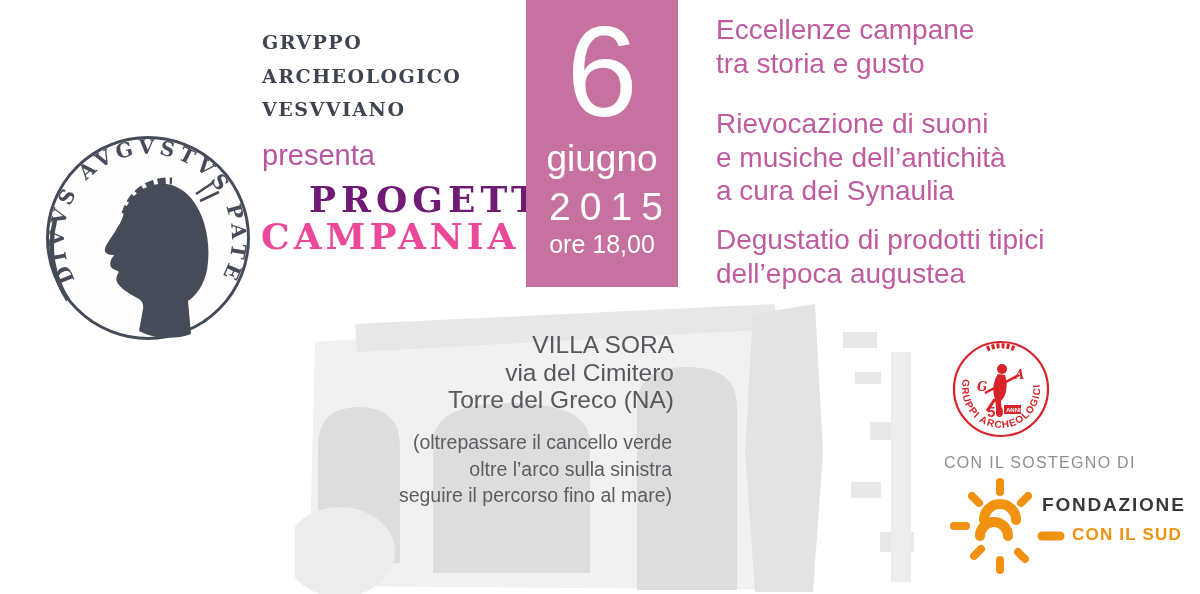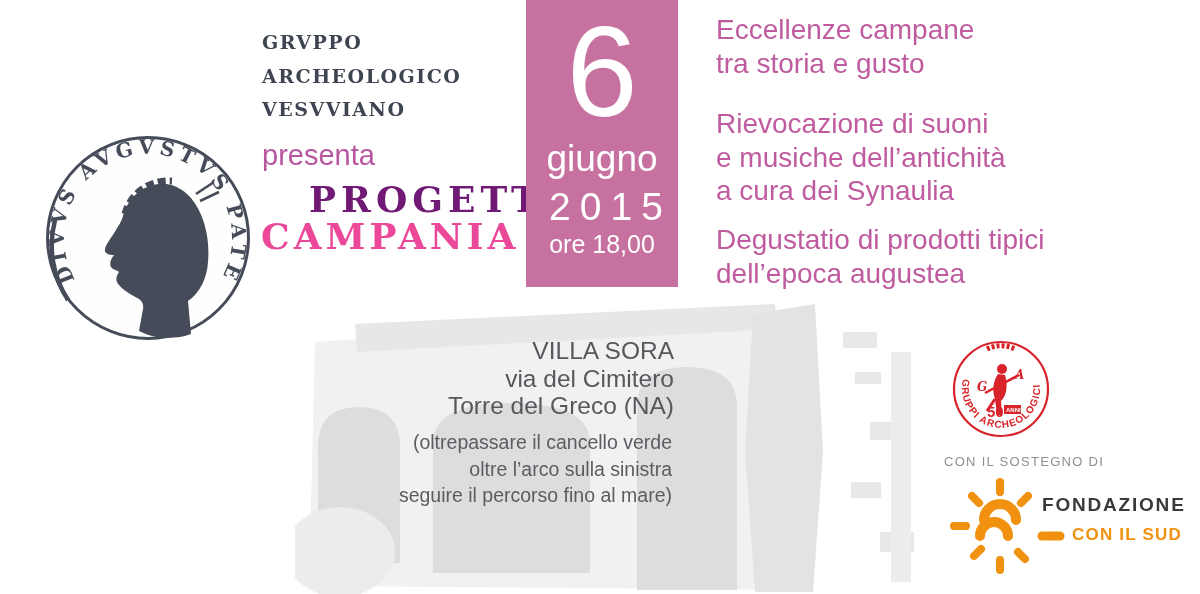--- a/index.html
+++ b/index.html
@@ -47,32 +47,32 @@
   }
   #prog-0{top:13px;}
   #prog-1{top:107px;}
   #prog-2{top:223px;}
 
   
   .venue{
     left:420px;top:331px;width:254px;text-align:right;color:#55585c;
     font-size:24.5px;line-height:27.5px;
   }
-  .venue .venue-name{font-size:24.5px;margin-top:6px;}
+  .venue .venue-name{font-size:24.5px;}
   .directions{
     left:372px;top:429px;width:300px;text-align:right;color:#5a5e62;
     font-size:19.5px;line-height:26.5px;
   }
 
   
   #ga-logo{left:951px;top:339px;}
 
   
   .support-label{
-    left:944px;top:454px;font-size:13px;letter-spacing:1.3px;color:#8e8f91;
+    left:944px;top:454px;font-size:16px;letter-spacing:1.3px;color:#8e8f91;
   }
   .fcs{left:948px;top:472px;width:252px;height:112px;}
   .fcs-sun{position:absolute;left:0;top:4px;}
   .fcs-name{
     position:absolute;left:94px;top:22px;font-size:19px;font-weight:bold;
     letter-spacing:1.8px;color:#3a3a39;
   }
   .fcs-tagline{
     position:absolute;left:124px;top:53px;font-size:17px;font-weight:bold;
     letter-spacing:1.2px;color:#f0920f;

